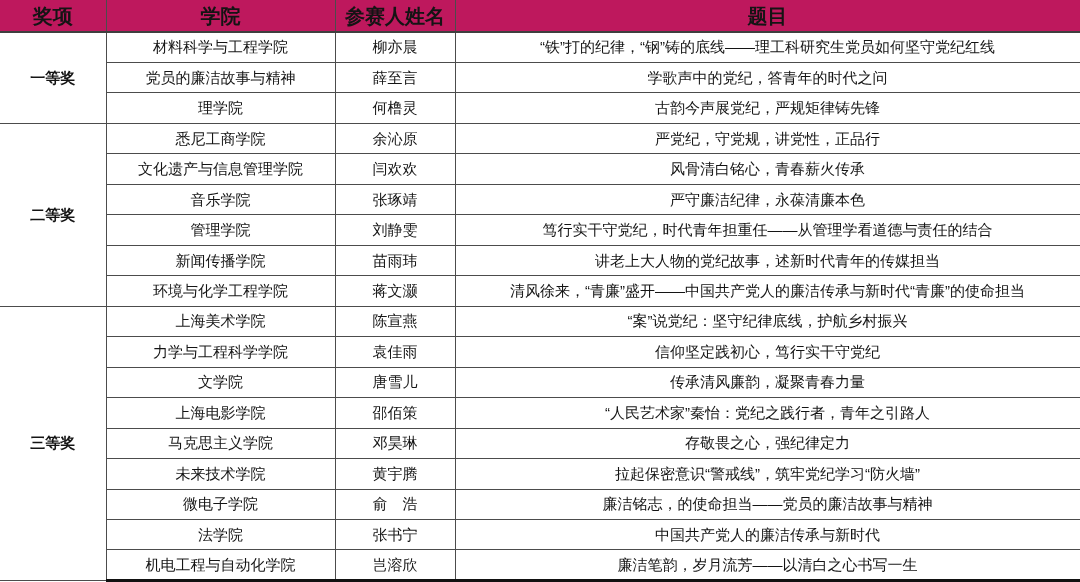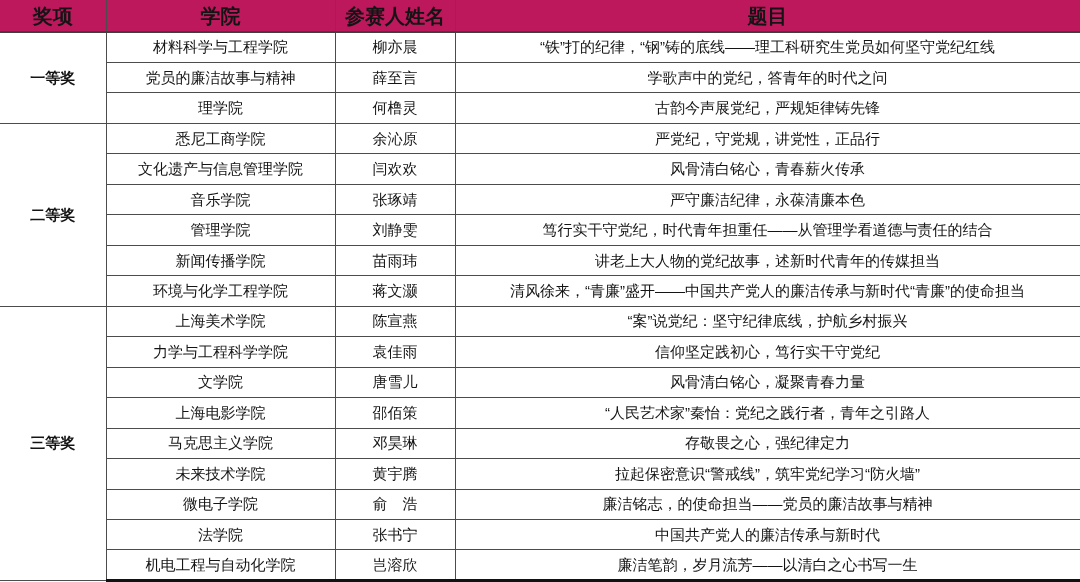--- a/index.html
+++ b/index.html
@@ -122,21 +122,21 @@
       <td>“案”说党纪：坚守纪律底线，护航乡村振兴</td>
     </tr>
     <tr>
       <td>力学与工程科学学院</td>
       <td>袁佳雨</td>
       <td>信仰坚定践初心，笃行实干守党纪</td>
     </tr>
     <tr>
       <td>文学院</td>
       <td>唐雪儿</td>
-      <td>风骨清白铭心，凝聚青春力量</td>
+      <td>传承清风廉韵，凝聚青春力量</td>
     </tr>
     <tr>
       <td>上海电影学院</td>
       <td>邵佰策</td>
       <td>“人民艺术家”秦怡：党纪之践行者，青年之引路人</td>
     </tr>
     <tr>
       <td>马克思主义学院</td>
       <td>邓昊琳</td>
       <td>存敬畏之心，强纪律定力</td>

